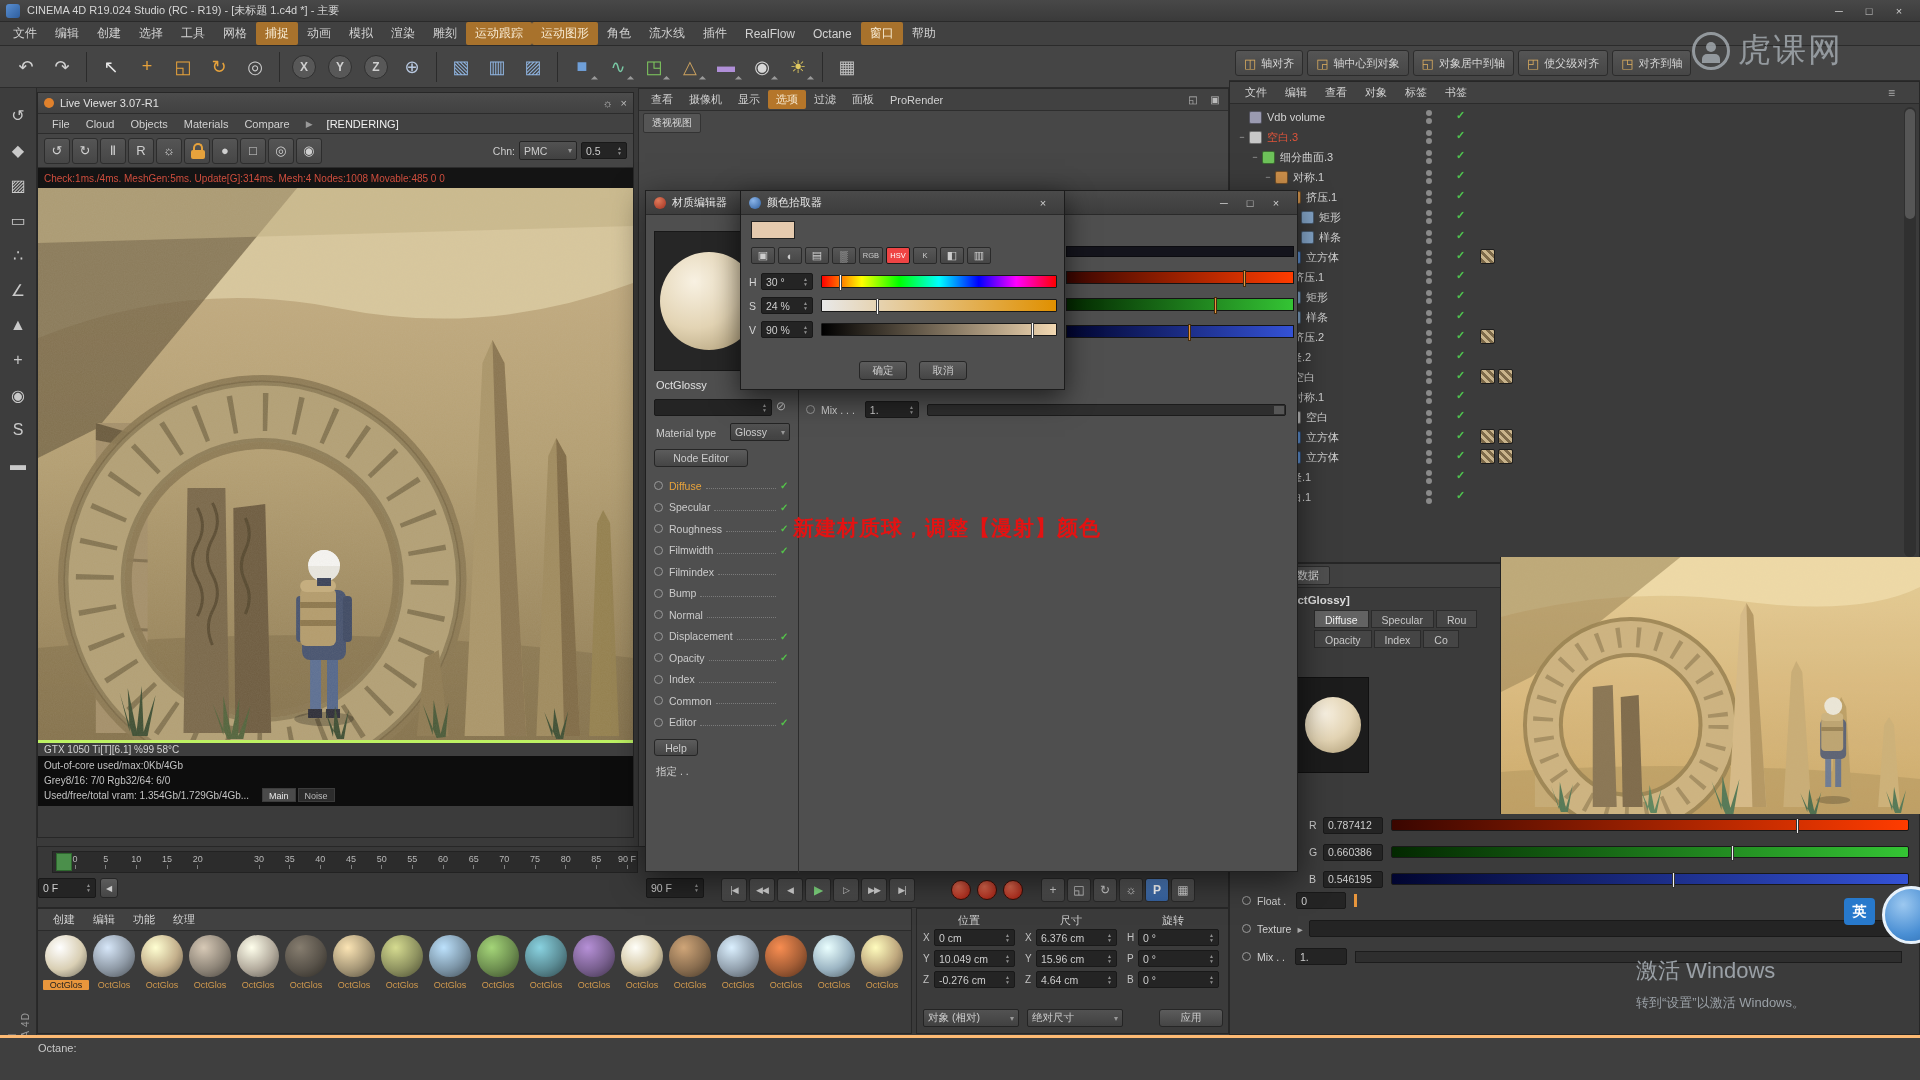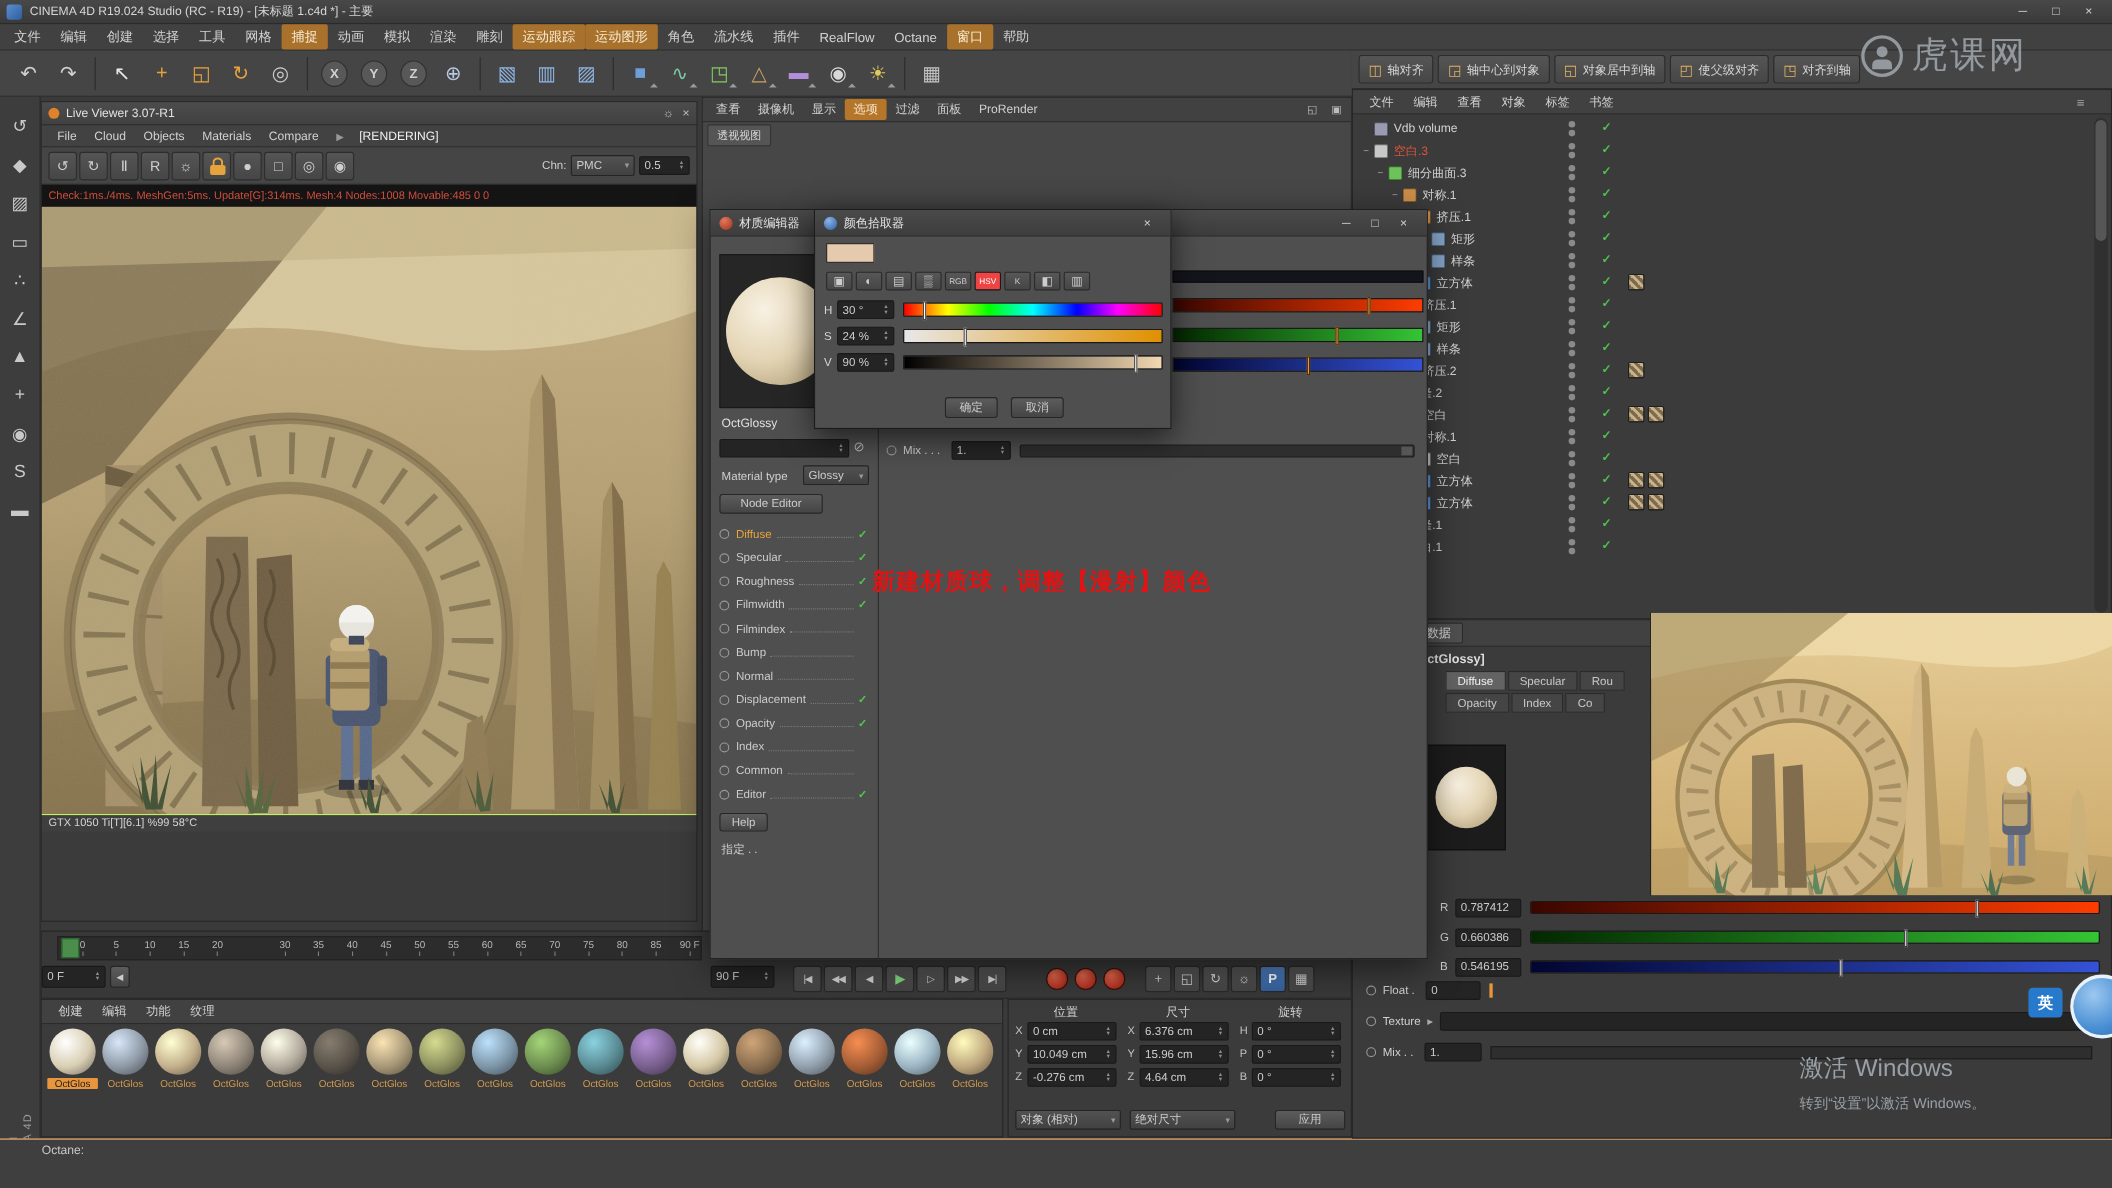--- a/index.html
+++ b/index.html
@@ -55,21 +55,21 @@
 #lv-toolbar{height:34px;display:flex;align-items:center;background:#454545;border-bottom:1px solid #2c2c2c;padding:0 6px;gap:2px}
 .lv-tbtn{width:26px;height:26px;border-radius:3px;background:linear-gradient(#555,#464646);border:1px solid #2d2d2d;display:flex;align-items:center;justify-content:center;position:relative}
 .lv-glyph{font-size:13px;color:#cfcfcf}
 .lock-shackle{position:absolute;top:4px;left:8px;width:10px;height:8px;border:2px solid #e6a23c;border-bottom:none;border-radius:5px 5px 0 0}
 .lock-body{position:absolute;top:11px;left:6px;width:14px;height:9px;background:#e6a23c;border-radius:2px}
 #lv-chn{margin-left:auto;display:flex;align-items:center;gap:4px}
 #lv-chn .lb{font-size:10.5px;color:#ccc}
 #lv-redline{height:20px;background:#141414;display:flex;align-items:center;padding:0 6px;font-size:10px;color:#cf4d3d;white-space:nowrap;overflow:hidden}
 #lv-scene{height:552px;position:relative;overflow:hidden;background:#8e7a52}
 #lv-scene svg{display:block;width:100%;height:100%}
-#lv-gpu{height:16px;background:#3f3f3f;border-top:1px solid #bef264;display:flex;align-items:center;padding:0 6px;font-size:10px;color:#d4d4d4;white-space:nowrap}
+#lv-gpu{height:16px;background:#3f3f3f;border-top:3px solid #bef264;display:flex;align-items:center;padding:0 6px;font-size:10px;color:#d4d4d4;white-space:nowrap}
 #lv-stats{height:50px;background:#0d0d0d;position:relative;padding:2px 6px;font-size:10px;color:#c2c2c2}
 #lv-stats .ln{height:15px;line-height:15px;white-space:nowrap}
 #lv-tabs{position:absolute;left:224px;top:32px;display:flex;gap:2px}
 #lv-tabs div{padding:0 6px;height:14px;line-height:14px;font-size:9px;background:#2c2c2c;color:#bbb;border:1px solid #3c3c3c}
 #lv-tabs div.active{background:#4a4a4a;color:#e8e8e8}
 #lv-render{height:18px;background:#3f3f3f;border-top:1px solid #2a2a2a;display:flex;align-items:center;padding:0 6px;font-size:10px;color:#d0d0d0;white-space:nowrap;overflow:hidden}
 
 #transport-strip{position:absolute;left:37px;top:846px;width:1192px;height:62px;background:#383838;border:1px solid #272727}
 #ruler{position:absolute;left:14px;top:4px;width:586px;height:22px;background:#2c2c2c;border:1px solid #222;overflow:hidden}
 .tick{position:absolute;top:2px;width:30px;margin-left:-15px;text-align:center}
@@ -99,21 +99,21 @@
 #coord-sections{display:flex;padding:4px 6px 0 6px;gap:10px}
 .coord-sec{width:92px}
 .coord-title{text-align:center;font-size:11px;color:#cfcfcf;height:16px}
 .coord-row{display:flex;align-items:center;margin-bottom:4px}
 .coord-l{width:11px;font-size:10px;color:#c2c2c2}
 .coord-f{flex:1}
 #coord-bottom{position:absolute;left:6px;bottom:6px;width:300px;display:flex;gap:8px}
 #coord-bottom .dd{width:96px;height:18px}
 #apply-btn{width:64px;height:18px;margin-left:auto}
 
-#statusbar{position:absolute;left:0;top:1035px;width:1920px;height:45px;background:#3f3f3f;border-top:1px solid #fdba74;padding:4px 8px 0 38px;font-size:11px;color:#c8c8c8}
+#statusbar{position:absolute;left:0;top:1035px;width:1920px;height:45px;background:#3f3f3f;border-top:3px solid #fdba74;padding:4px 8px 0 38px;font-size:11px;color:#c8c8c8}
 
 #align-toolbar{position:absolute;left:1229px;top:46px;width:691px;height:35px;background:#454545;border-bottom:1px solid #2c2c2c;display:flex;align-items:center;padding:0 6px;gap:4px}
 .align-btn{height:26px;display:flex;align-items:center;gap:5px;background:linear-gradient(#555,#464646);border:1px solid #2c2c2c;border-radius:3px;padding:0 8px}
 .align-ic{font-size:13px;color:#e0b060}
 .align-lb{font-size:11px;color:#d5d5d5;white-space:nowrap}
 #watermark{position:absolute;left:1692px;top:28px;display:flex;align-items:center;gap:8px;z-index:90;opacity:.68}
 #wm-ring{width:38px;height:38px;border:3px solid #b9c1c8;border-radius:50%;position:relative}
 #wm-ring::after{content:"";position:absolute;left:11px;top:7px;width:10px;height:10px;border-radius:50%;background:#b9c1c8}
 #wm-ring::before{content:"";position:absolute;left:7px;top:19px;width:18px;height:9px;border-radius:5px 5px 0 0;background:#b9c1c8}
 #wm-text{font-size:33px;font-weight:normal;color:#b9c1c8;letter-spacing:2px}
@@ -520,20 +520,29 @@
           <path d="M95 548 L82 505 L92 544 L90 500 L99 543 L104 498 L106 544 L118 507 L110 548 Z"></path>
           <path d="M190 551 L175 515 L186 547 L186 508 L194 546 L202 510 L201 548 L213 518 L206 551 Z" fill="#53643c"></path>
           <path d="M300 551 L288 522 L296 549 L298 518 L304 548 L312 521 L307 551 Z"></path>
           <path d="M400 550 L386 516 L396 547 L397 512 L404 546 L412 515 L409 549 Z" fill="#4a5a38"></path>
           <path d="M520 551 L508 524 L516 549 L518 520 L524 548 L532 523 L527 551 Z"></path>
         </g>
         <rect width="597" height="552" filter="url(#grainA)" opacity=".2"></rect>
       </svg>
     </div>
     <div id="lv-gpu">GTX 1050 Ti[T][6.1]        %99        58°C</div>
+    <div id="lv-stats">
+      <div class="ln">Out-of-core used/max:0Kb/4Gb</div>
+      <div class="ln">Grey8/16: 7/0        Rgb32/64: 6/0</div>
+      <div class="ln">Used/free/total vram: 1.354Gb/1.729Gb/4Gb...</div>
+      <div id="lv-tabs">
+          <div class="active">Main</div>
+          <div>Noise</div>
+        </div>
+    </div>
   </div>
 
   <div id="transport-strip">
     <div id="ruler">
       <div id="cf-marker"></div>
     <div class="tick" style="left: 22px;">
           <div class="tick-lb">0</div>
           <div class="tick-line"></div>
         </div>
         <div class="tick" style="left: 52.6667px;">

